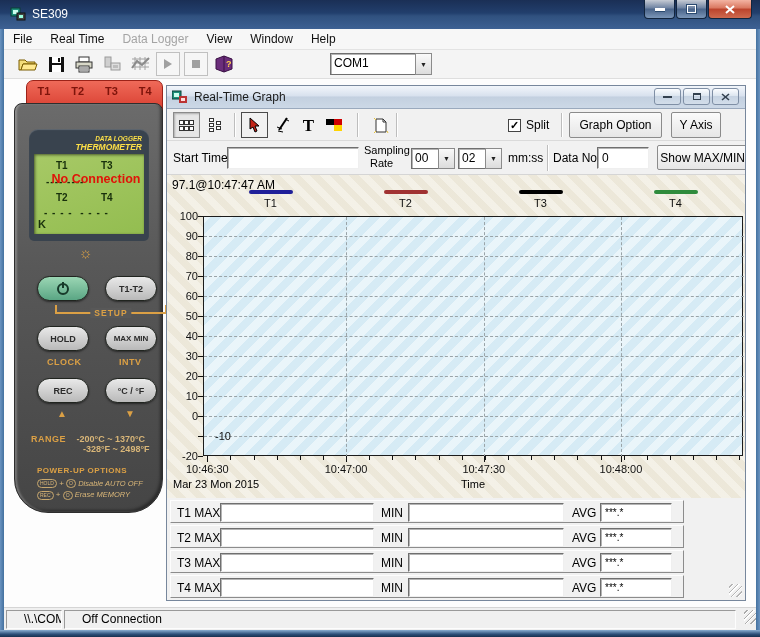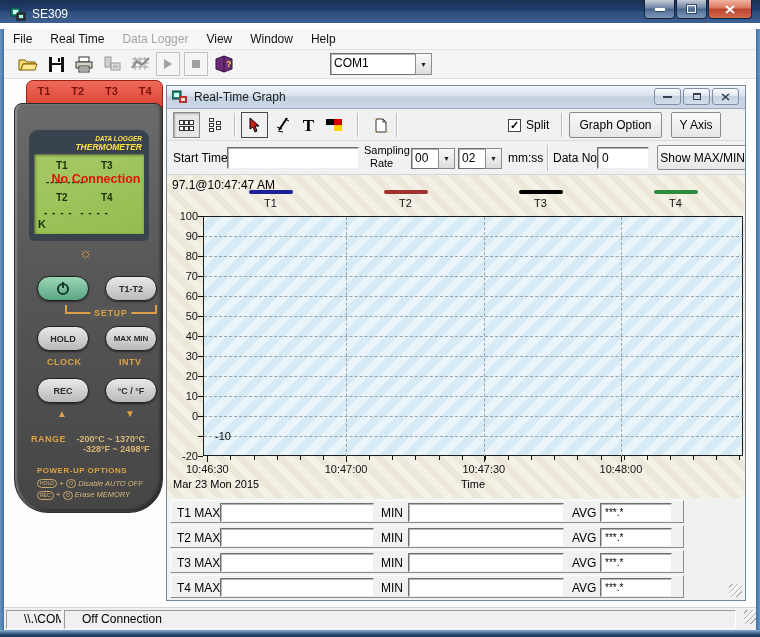--- a/index.html
+++ b/index.html
@@ -1,21 +1,21 @@
 <!DOCTYPE html>
 <html><head>
 <meta charset="utf-8">
 <style>
   html,body{margin:0;padding:0;background:#c8c8c8;}
   *{box-sizing:border-box;font-family:"Liberation Sans",sans-serif;}
   #app{position:relative;width:760px;height:637px;overflow:hidden;background:#fff;}
   .abs{position:absolute;}
 
   
-  .titlebar{left:0;top:0;width:760px;height:23px;
+  .titlebar{left:0;top:0;width:760px;height:29px;
     background:linear-gradient(180deg,#1a2f55 0%,#223f6d 45%,#30517f 55%,#3d6193 100%);
     display:flex;align-items:center;color:#fff;font-size:12px;padding-left:28px;}
   .border-l{left:0;top:29px;width:4px;height:608px;background:linear-gradient(90deg,#6a93c0,#44719f);}
   .border-r{left:756px;top:29px;width:4px;height:608px;background:linear-gradient(270deg,#6a93c0,#44719f);}
   .border-b{left:0;top:630px;width:760px;height:7px;background:linear-gradient(180deg,#89aed1,#2c4f79 60%,#16304f);}
   .cap-btns{right:8px;top:0;display:flex;gap:1px;}
   .cap-btn{width:31px;height:19px;border:1px solid #12253e;border-top:none;border-radius:0 0 4px 4px;
     background:linear-gradient(180deg,rgba(255,255,255,.75),rgba(187,203,223,.5) 45%,rgba(110,136,168,.55) 50%,rgba(160,183,210,.65));
     display:flex;align-items:center;justify-content:center;}
   .cap-btn.close{width:44px;background:linear-gradient(180deg,#f3b3a2,#d9775f 45%,#bc432c 50%,#cf6a4f);}
@@ -248,21 +248,21 @@
         <span class="ch" style="left:67px;top:38px;">T4</span>
         <span class="dash" style="left:10px;top:53px;">- - - -  - - - -</span>
         <span class="ch" style="left:4px;top:64px;font-size:11px;">K</span>
       </div>
     </div>
     <div class="abs" style="left:64px;top:142px;color:#dba045;font-size:15px;line-height:14px;">☼</div>
     <div class="oval green" style="left:22px;top:172px;">
         <span class="pwr"></span>
       </div>
     <div class="oval" style="left:90px;top:172px;">T1-T2</div>
-    <div class="bracket" style="left:50px;top:201px;width:92px;">
+    <div class="bracket" style="left:40px;top:201px;width:112px;">
         <span>SETUP</span>
       </div>
     <div class="oval" style="left:22px;top:222px;">HOLD</div>
     <div class="oval" style="left:90px;top:222px;font-size:8px;">MAX MIN</div>
     <div class="olabel" style="left:32px;top:253px;">CLOCK</div>
     <div class="olabel" style="left:104px;top:253px;">INTV</div>
     <div class="oval" style="left:22px;top:274px;">REC</div>
     <div class="oval" style="left:90px;top:274px;">°C / °F</div>
     <div class="abs" style="left:42px;top:304px;color:#dba045;font-size:10px;">▲</div>
     <div class="abs" style="left:110px;top:304px;color:#dba045;font-size:10px;">▼</div>

